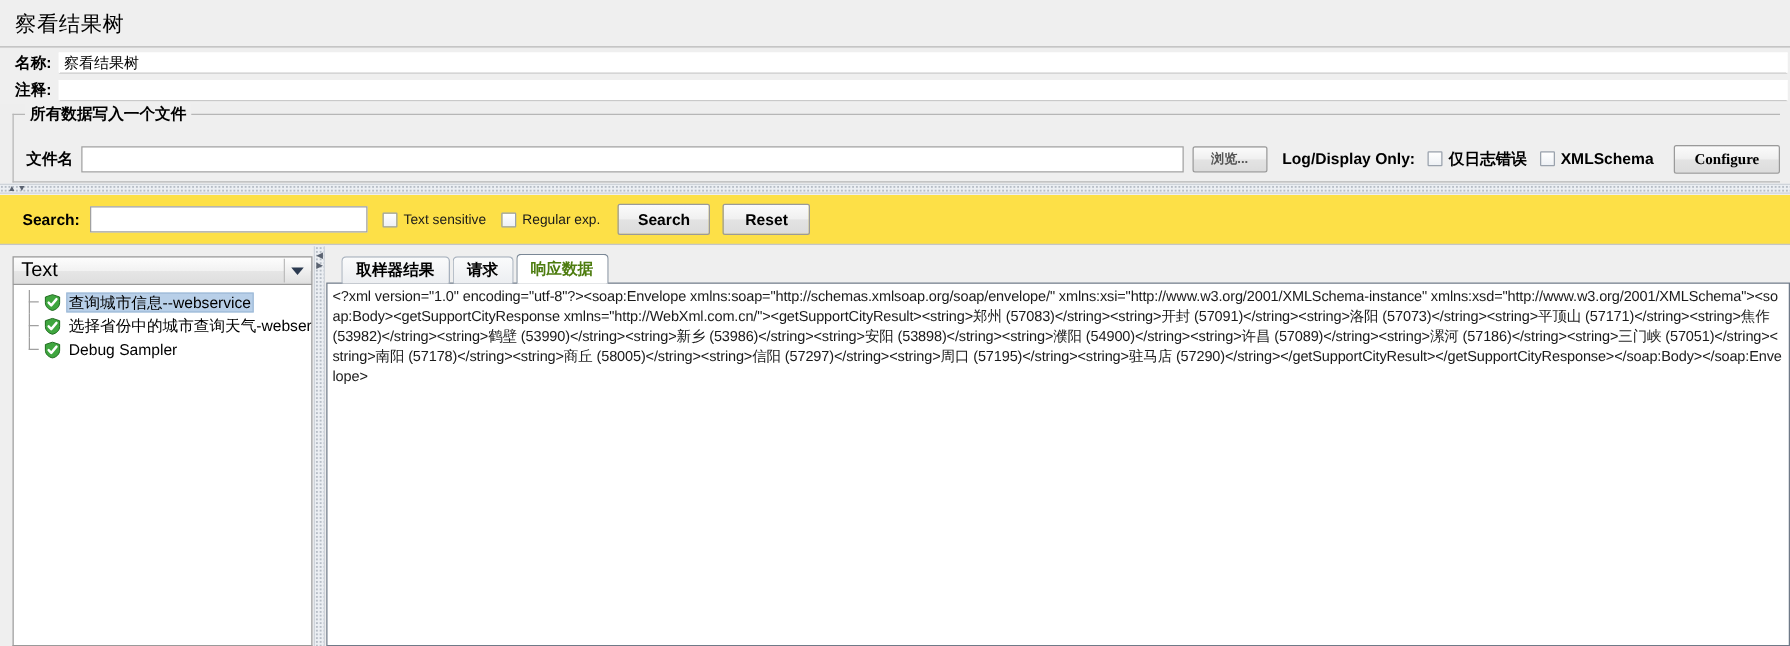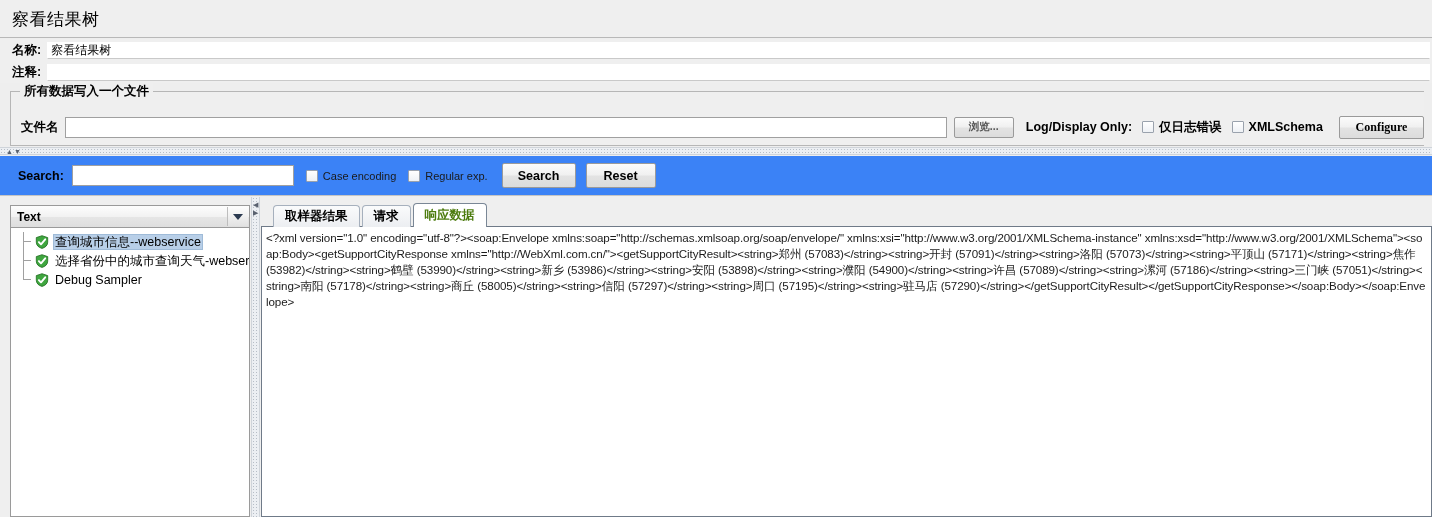--- a/index.html
+++ b/index.html
@@ -194,21 +194,21 @@
     line-height: 7px;
     color: #5a6270;
     letter-spacing: 1px;
   }
 
   
   .searchbar {
     position: absolute;
     left: 0; top: 156px;
     width: 1432px; height: 40px;
-    background: #3b82f6;
+    background: #fde047;
     display: flex;
     align-items: center;
     padding-left: 18px;
     box-sizing: border-box;
     border-bottom: 1px solid #c5c5c5;
   }
   .search-label {
     font-size: 12.5px;
     font-weight: bold;
     margin-right: 8px;
@@ -267,22 +267,22 @@
     width: 240px;
     height: 23px;
     border: 1px solid #9a9a9a;
     background: linear-gradient(to bottom,#fdfdfd 0%, #f2f2f2 50%, #e6e6e6 51%, #dedede 100%);
     box-sizing: border-box;
     display: flex;
     align-items: center;
     padding-left: 6px;
   }
   .combo-text {
-    font-size: 12px;
-    font-weight: bold;
+    font-size: 16px;
+    font-weight: normal;
     color: #000;
   }
   .combo-arrow-btn {
     position: absolute;
     right: 1px; top: 1px;
     width: 21px; height: 19px;
     background: linear-gradient(to bottom,#fdfdfd,#e2e2e2);
     border-left: 1px solid #bdbdbd;
     display: flex;
     align-items: center;
@@ -481,21 +481,21 @@
   <div class="split-h">
     <div class="arrows">▲▼</div>
   </div>
 
   <div class="searchbar">
     <span class="search-label">Search:</span>
     <input class="search-input" type="text" value="" style="">
 
     <label class="cb-wrap-sm">
       <span class="cbox"></span>
-      <span class="cb-label-sm">Case encoding</span>
+      <span class="cb-label-sm">Text sensitive</span>
     </label>
 
     <label class="cb-wrap-sm">
       <span class="cbox"></span>
       <span class="cb-label-sm">Regular exp.</span>
     </label>
 
     <button class="btn btn-search">Search</button>
     <button class="btn btn-reset">Reset</button>
   </div>

